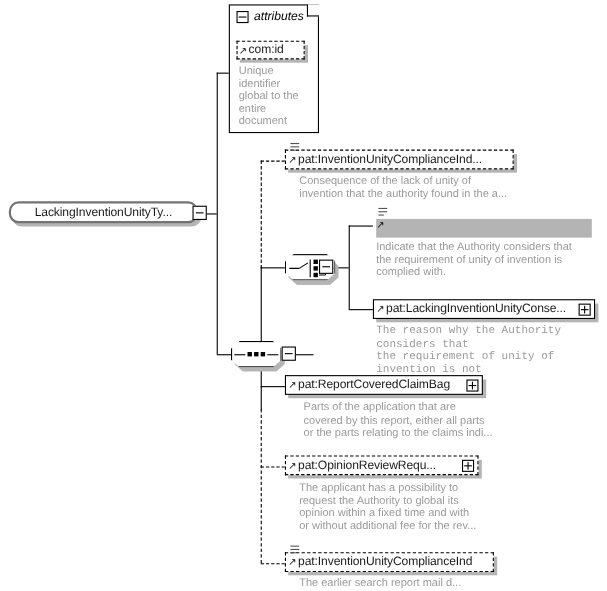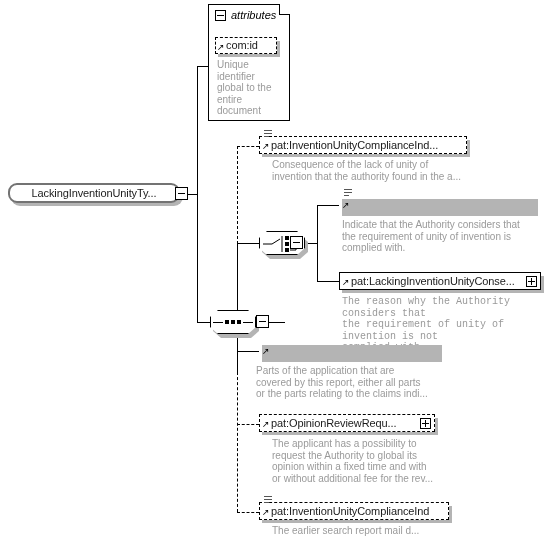--- a/index.html
+++ b/index.html
@@ -363,22 +363,26 @@
   <div class="node" style="left:339px; top:272px; width:202px; height:18px; padding-left:11px; z-index:2;">
     <span class="node-label">pat:LackingInventionUnityConse...</span>
     <span class="toggle-inline plus" style="margin-left:auto;"></span>
   </div>
   <div class="arrow-glyph" style="left:342px; top:278px; z-index:3;">↗</div>
   <div class="doc" style="left:342px; top:296px;font-family:Liberation Mono, monospace;">The reason why the Authority considers that
 the requirement of unity of invention is not
 complied with</div>
 
   <div class="shadow" style="left:262px; top:345px; width:180px; height:17px;"></div>
+  <div class="node" style="left:259px; top:341px; width:180px; height:18px; padding-left:11px; z-index:2;">
+    <span class="node-label">pat:ReportCoveredClaimBag</span>
+    <span class="toggle-inline plus" style="margin-left:auto;"></span>
+  </div>
   <div class="arrow-glyph" style="left:262px; top:347px; z-index:3;">↗</div>
-  <div class="doc" style="left:256px; top:365px;">Parts of the application that are
+  <div class="doc" style="left:276px; top:365px;">Parts of the application that are
 covered by this report, either all parts
 or the parts relating to the claims indi...</div>
 
   <div class="shadow" style="left:262px; top:418px; width:176px; height:17px;"></div>
   <div class="node dashed" style="left:259px; top:414px; width:176px; height:18px; padding-left:11px; z-index:2;justify-content:flex-end;">
     <span class="node-label">pat:OpinionReviewRequ...</span>
     <span class="toggle-inline plus" style="margin-left:auto;"></span>
   </div>
   <div class="arrow-glyph" style="left:262px; top:420px; z-index:3;">↗</div>
   <div class="doc" style="left:272px; top:438px;">The applicant has a possibility to

